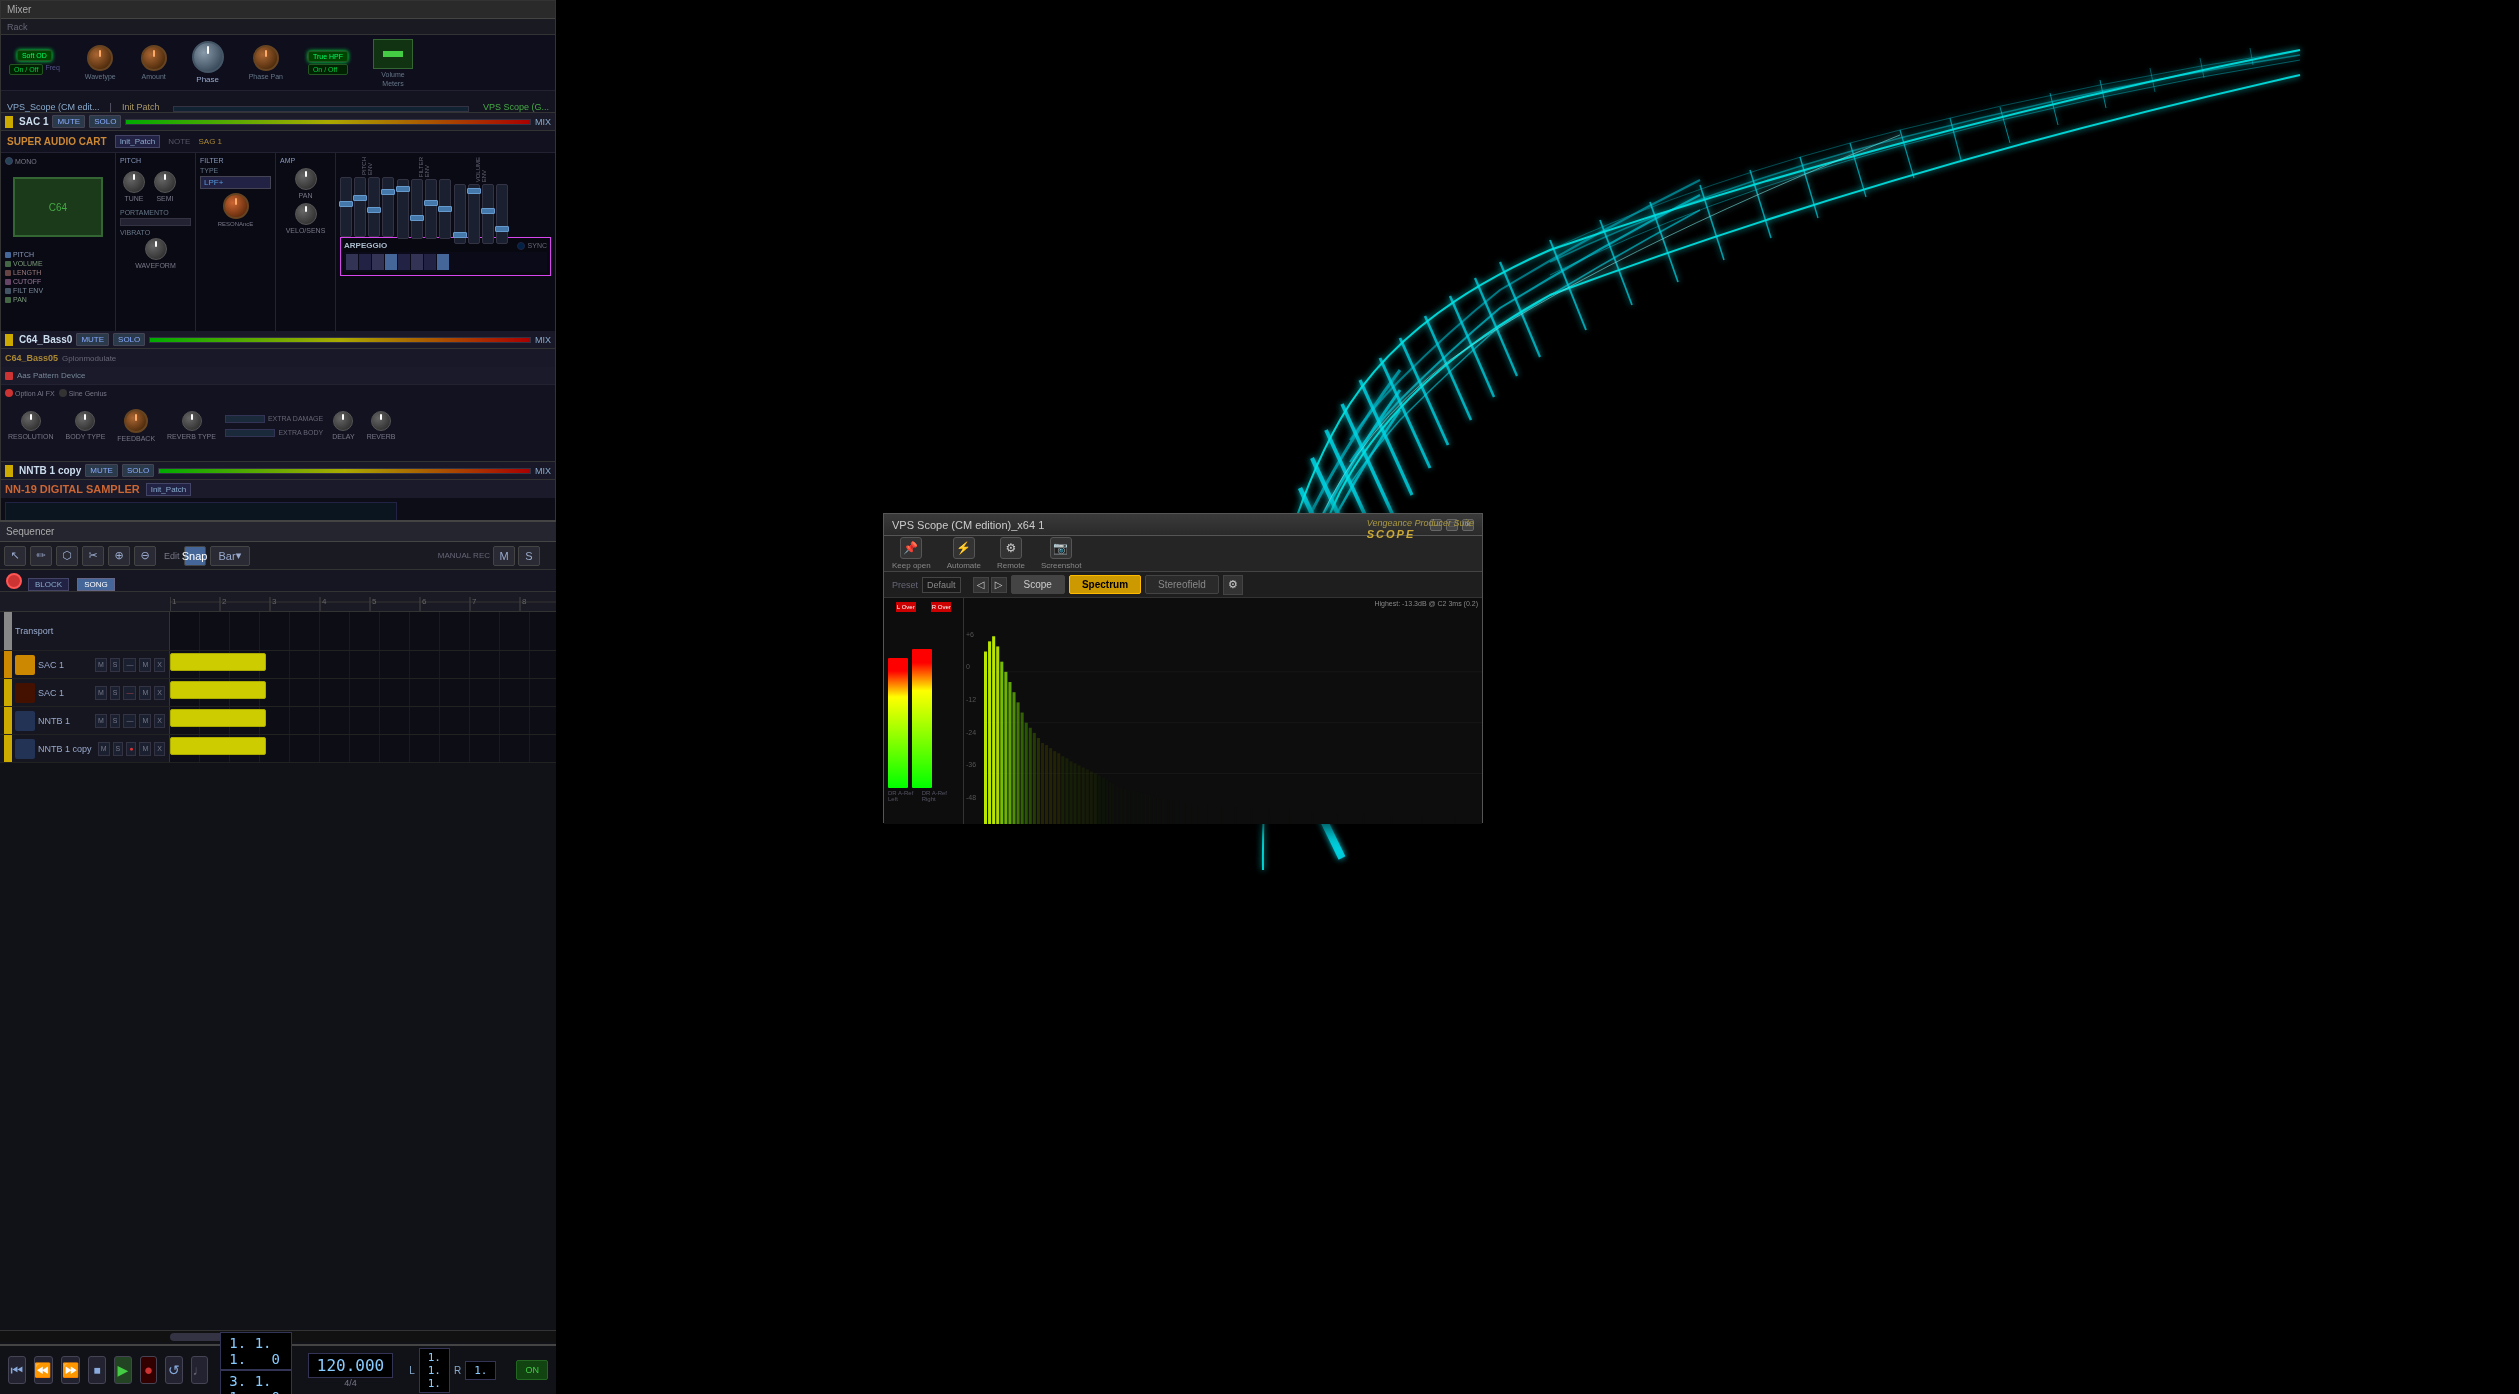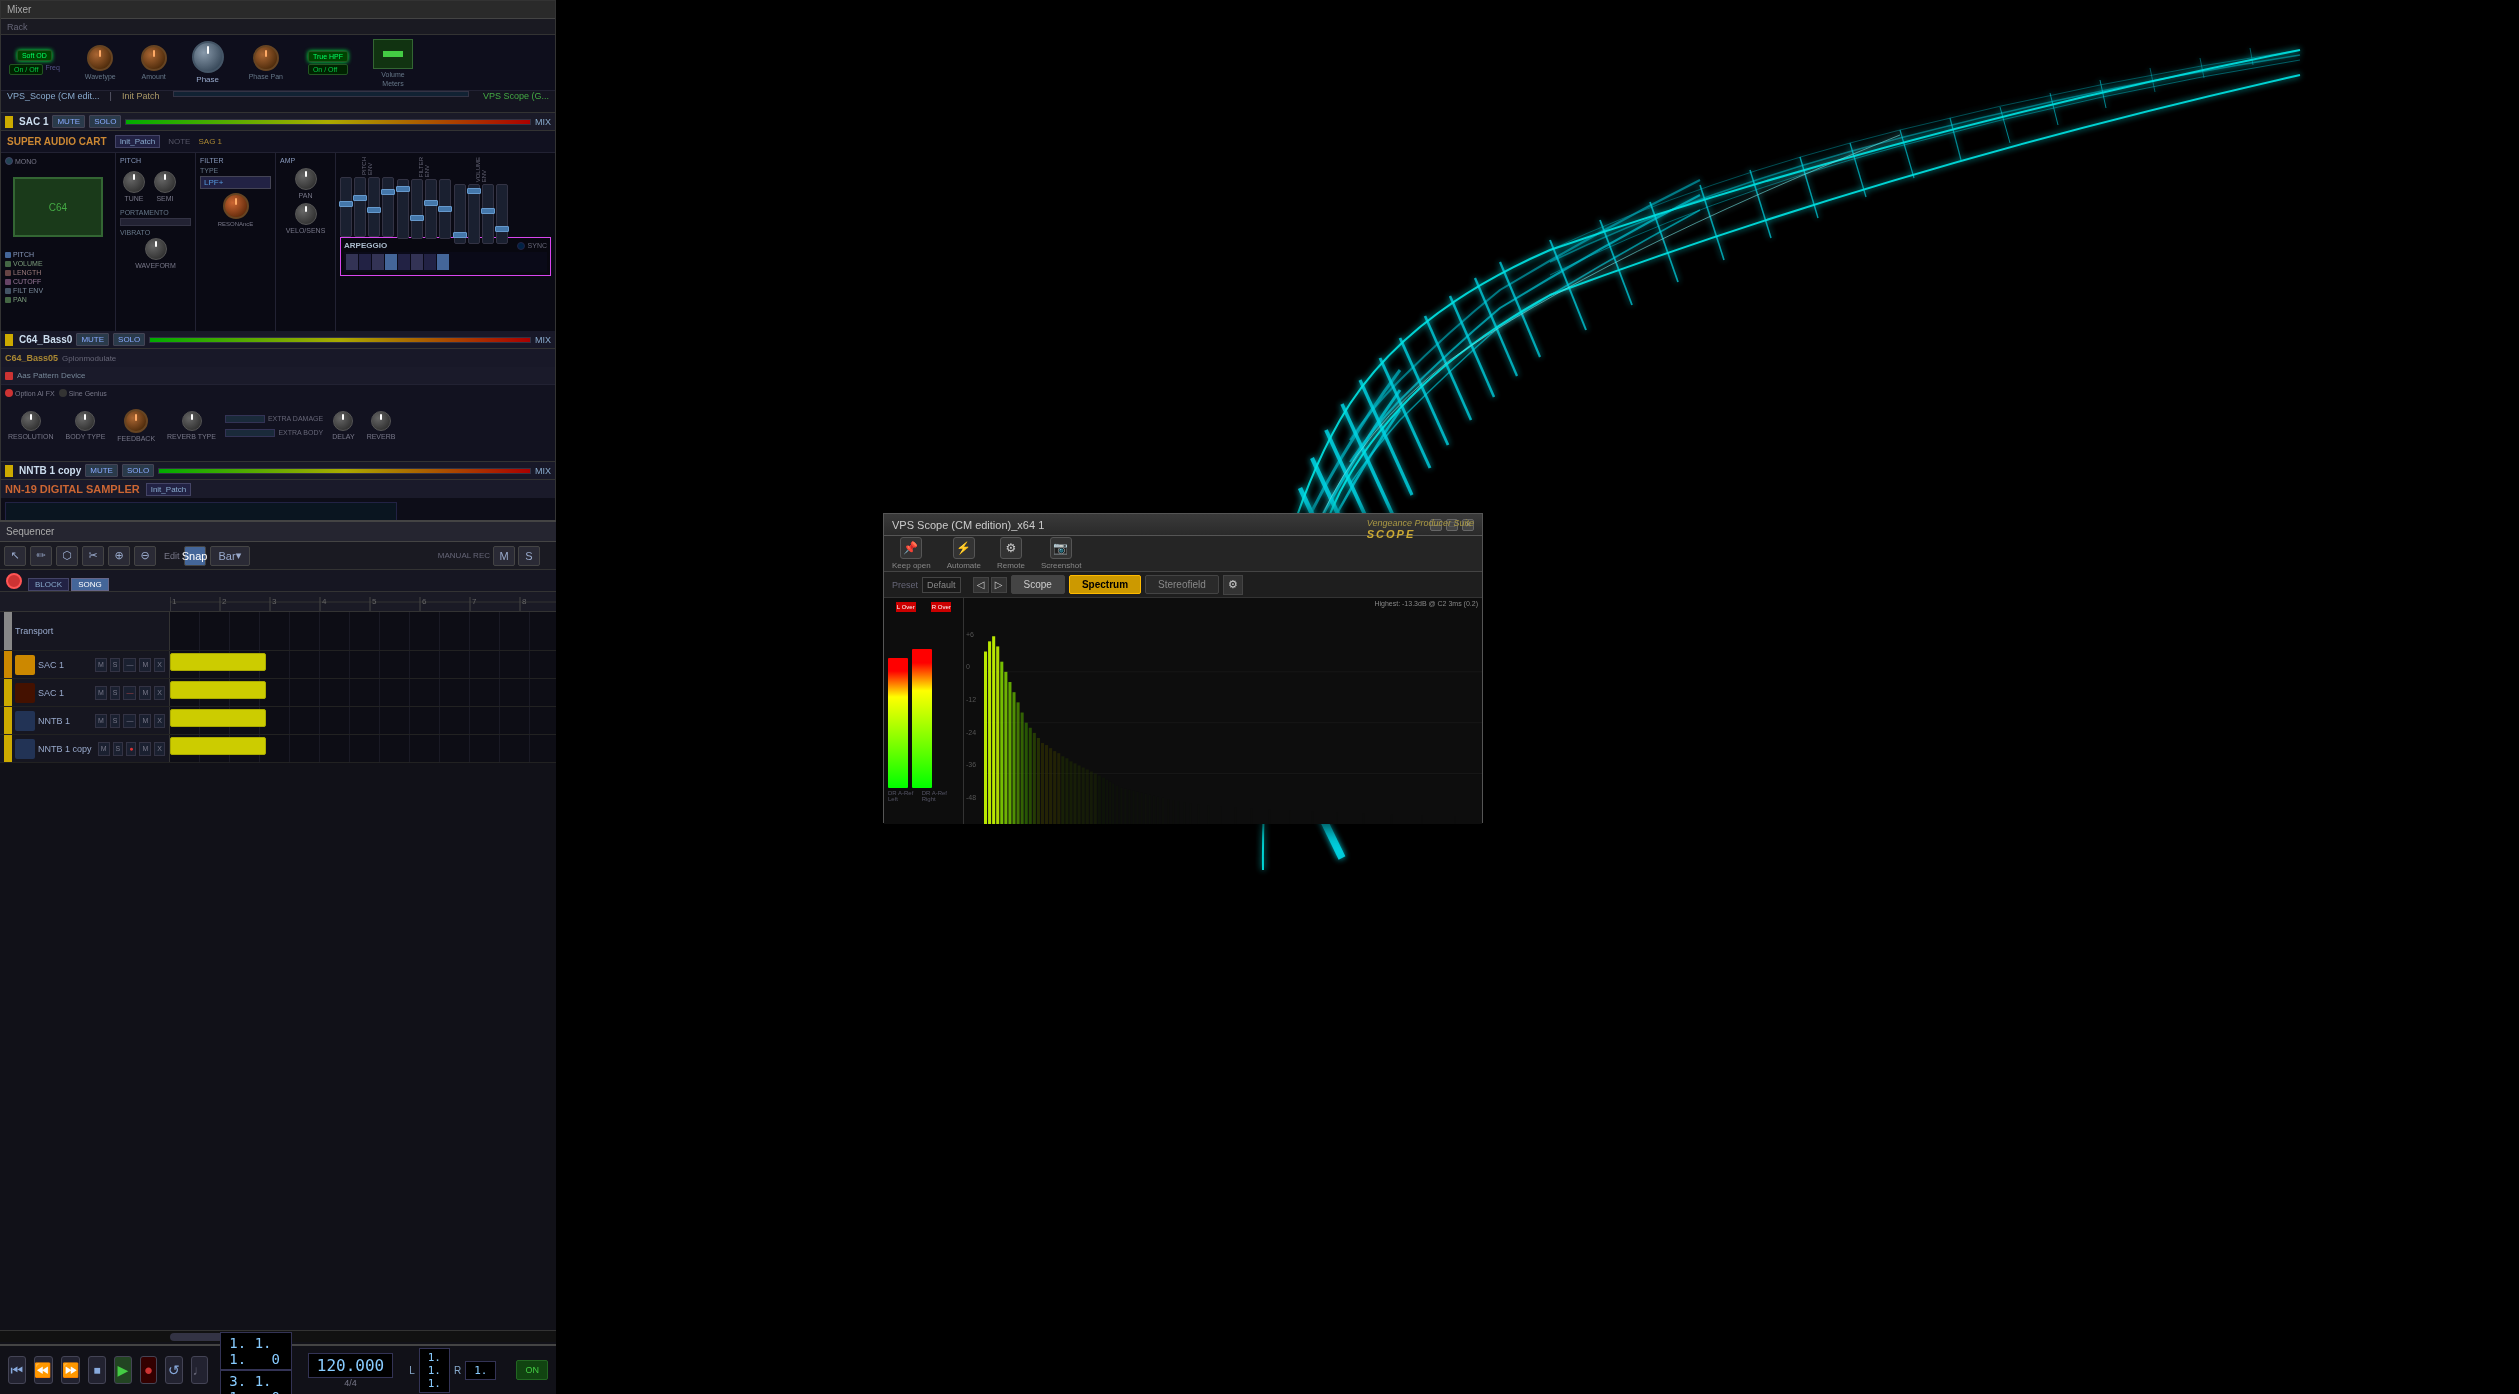--- a/index.html
+++ b/index.html
@@ -747,21 +747,21 @@
       </div>
       <div class="ctrl-section">
         <div style="width:40px; height:30px; background:#113311; border:1px solid #336633; display:flex; align-items:center; justify-content:center;">
           <div style="width:20px; height:6px; background:#44cc44;"></div>
         </div>
         <div class="ctrl-label">Volume</div>
         <div class="ctrl-label">Meters</div>
       </div>
     </div>
 
-    <div style="background:#141420; height:22px; display:flex; align-items:flex-start; padding:0 6px; gap:6px; border-bottom:1px solid #333; font-size:9px;">
+    <div style="background:#141420; height:22px; display:flex; align-items:flex-end; padding:0 6px; gap:6px; border-bottom:1px solid #333; font-size:9px;">
       <span style="color:#88aacc;">VPS_Scope (CM edit...</span>
       <span style="color:#667; margin:0 4px;">|</span>
       <span style="color:#aa9966;">Init Patch</span>
       <div style="flex:1; height:6px; background:#112233; border:1px solid #334; margin:0 8px;"></div>
       <span style="color:#44aa44;">VPS Scope (G...</span>
     </div>
 
     <div id="sac-strip">
       <div style="width:8px; height:12px; background:#ccaa00; margin-right:2px;"></div>
       <span style="color:#ccddee; font-size:10px; font-weight:bold;">SAC 1</span>
@@ -1081,21 +1081,21 @@
       </div>
       <div style="position:absolute; right:16px; display:flex; align-items:center; gap:3px;">
         <span style="font-size:8px; color:#667;">MANUAL REC</span>
         <div class="tool-btn">M</div>
         <div class="tool-btn">S</div>
       </div>
     </div>
 
     <div style="background:#161622; height:22px; display:flex; align-items:center; padding:0 6px; gap:6px; border-bottom:1px solid #333; font-size:9px;">
       <div style="width:16px; height:16px; background:#cc3333; border-radius:50%; border:2px solid #ff5555;"></div>
-      <div style="display:flex; align-items:flex-end; gap:2px;margin-top:7px;">
+      <div style="display:flex; align-items:flex-end; gap:8px;margin-top:7px;">
         <div style="background:#224; border:1px solid #446; padding:1px 6px; font-size:8px; color:#88aacc;">BLOCK</div>
         <div style="background:#446699; border:1px solid #668; padding:1px 6px; font-size:8px; color:#fff;">SONG</div>
       </div>
     </div>
 
     <div id="timeline-ruler">
       <div style="position:absolute; left:170px; right:0; display:flex; height:100%; align-items:center; overflow:hidden;">
         <svg width="100%" height="20" style="display:block;">
           <line x1="0" y1="10" x2="100%" y2="10" stroke="#333" stroke-width="1"></line>
           <line x1="0" y1="5" x2="0" y2="20" stroke="#555" stroke-width="1"></line>

